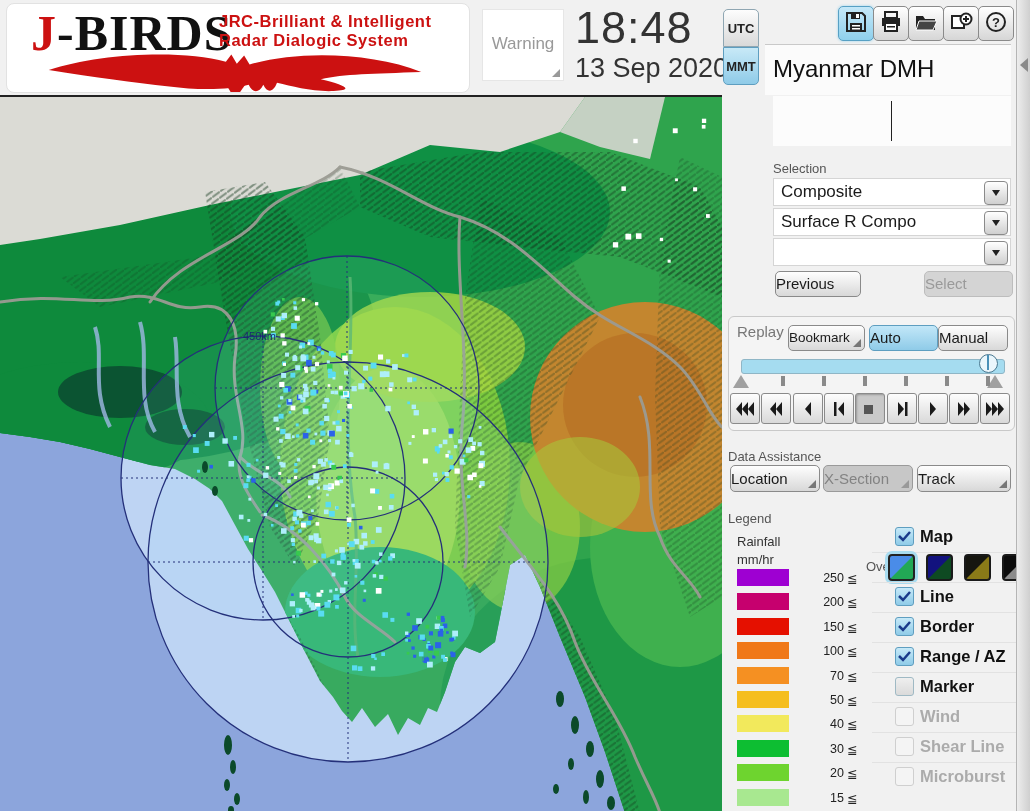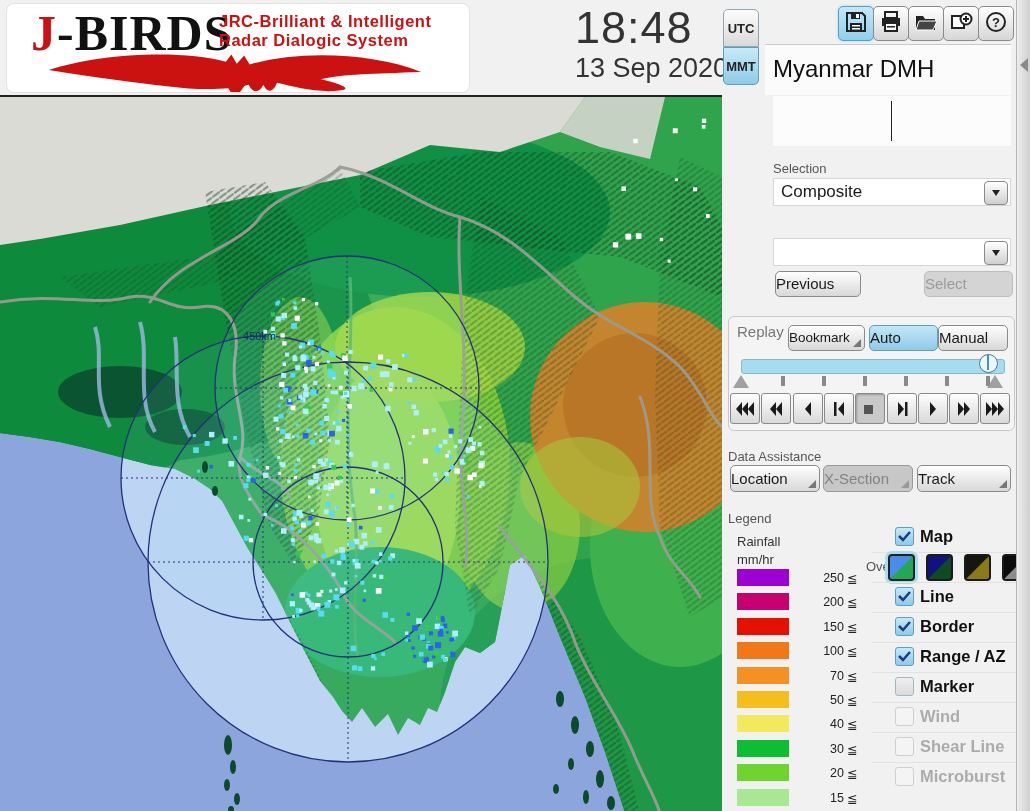--- a/index.html
+++ b/index.html
@@ -90,20 +90,24 @@
       <div id="logo-sub">
         <div>JRC-Brilliant &amp; Intelligent</div>
         <div>Radar  Dialogic  System</div>
       </div>
       <svg id="eagle" width="420" height="42" viewBox="0 0 420 46">
         <path fill="#CC1111" d="M6,22 C60,4 150,-1 200,13 L206,5 L212,15 L220,6 L226,16 C280,0 360,3 414,24 C360,26 330,26 304,32 C330,38 342,44 318,45 C295,46 273,40 256,36 C252,47 245,47 241,38 C236,48 229,47 225,38 C204,44 168,44 138,40 C98,36 58,30 6,22 Z"></path>
         <path fill="#CC1111" d="M198,34 L210,54 L224,34 Z"></path>
       </svg>
     </div>
 
+    <div id="warning-box">
+      <span>Warning</span>
+      <div class="corner-tri light"></div>
+    </div>
 
     <div id="clock-time">18:48</div>
     <div id="clock-date">13 Sep 2020</div>
 
     <div class="tz-btn" id="tz-utc">UTC</div>
     <div class="tz-btn" id="tz-mmt">MMT</div>
 
     <div id="toolbar">
         <div class="tool-btn active" style="left: 838px;">
           <span><svg width="22" height="22" viewBox="0 0 22 22">
@@ -705,20 +709,24 @@
     <div id="display-box">
       <div id="display-caret"></div>
     </div>
 
     <div class="plabel" style="left:51px;top:66px;">Selection</div>
 
     <div class="dropdown" style="top:83px;padding-left:28px;">
       <span class="val">Composite</span>
       <span class="dd-arrow"></span>
     </div>
+    <div class="dropdown" style="top:113px;">
+      <span class="val">Surface R Compo</span>
+      <span class="dd-arrow"></span>
+    </div>
     <div class="dropdown" style="top:143px;">
       <span class="val"></span>
       <span class="dd-arrow"></span>
     </div>
 
     <div class="btn" style="left:53px;top:176px;width:86px;line-height:24px;">Previous</div>
     <div class="btn disabled" style="left:202px;top:176px;width:89px;line-height:24px;">Select</div>
 
     <div id="replay-box">
       <div id="replay-label">Replay</div>

